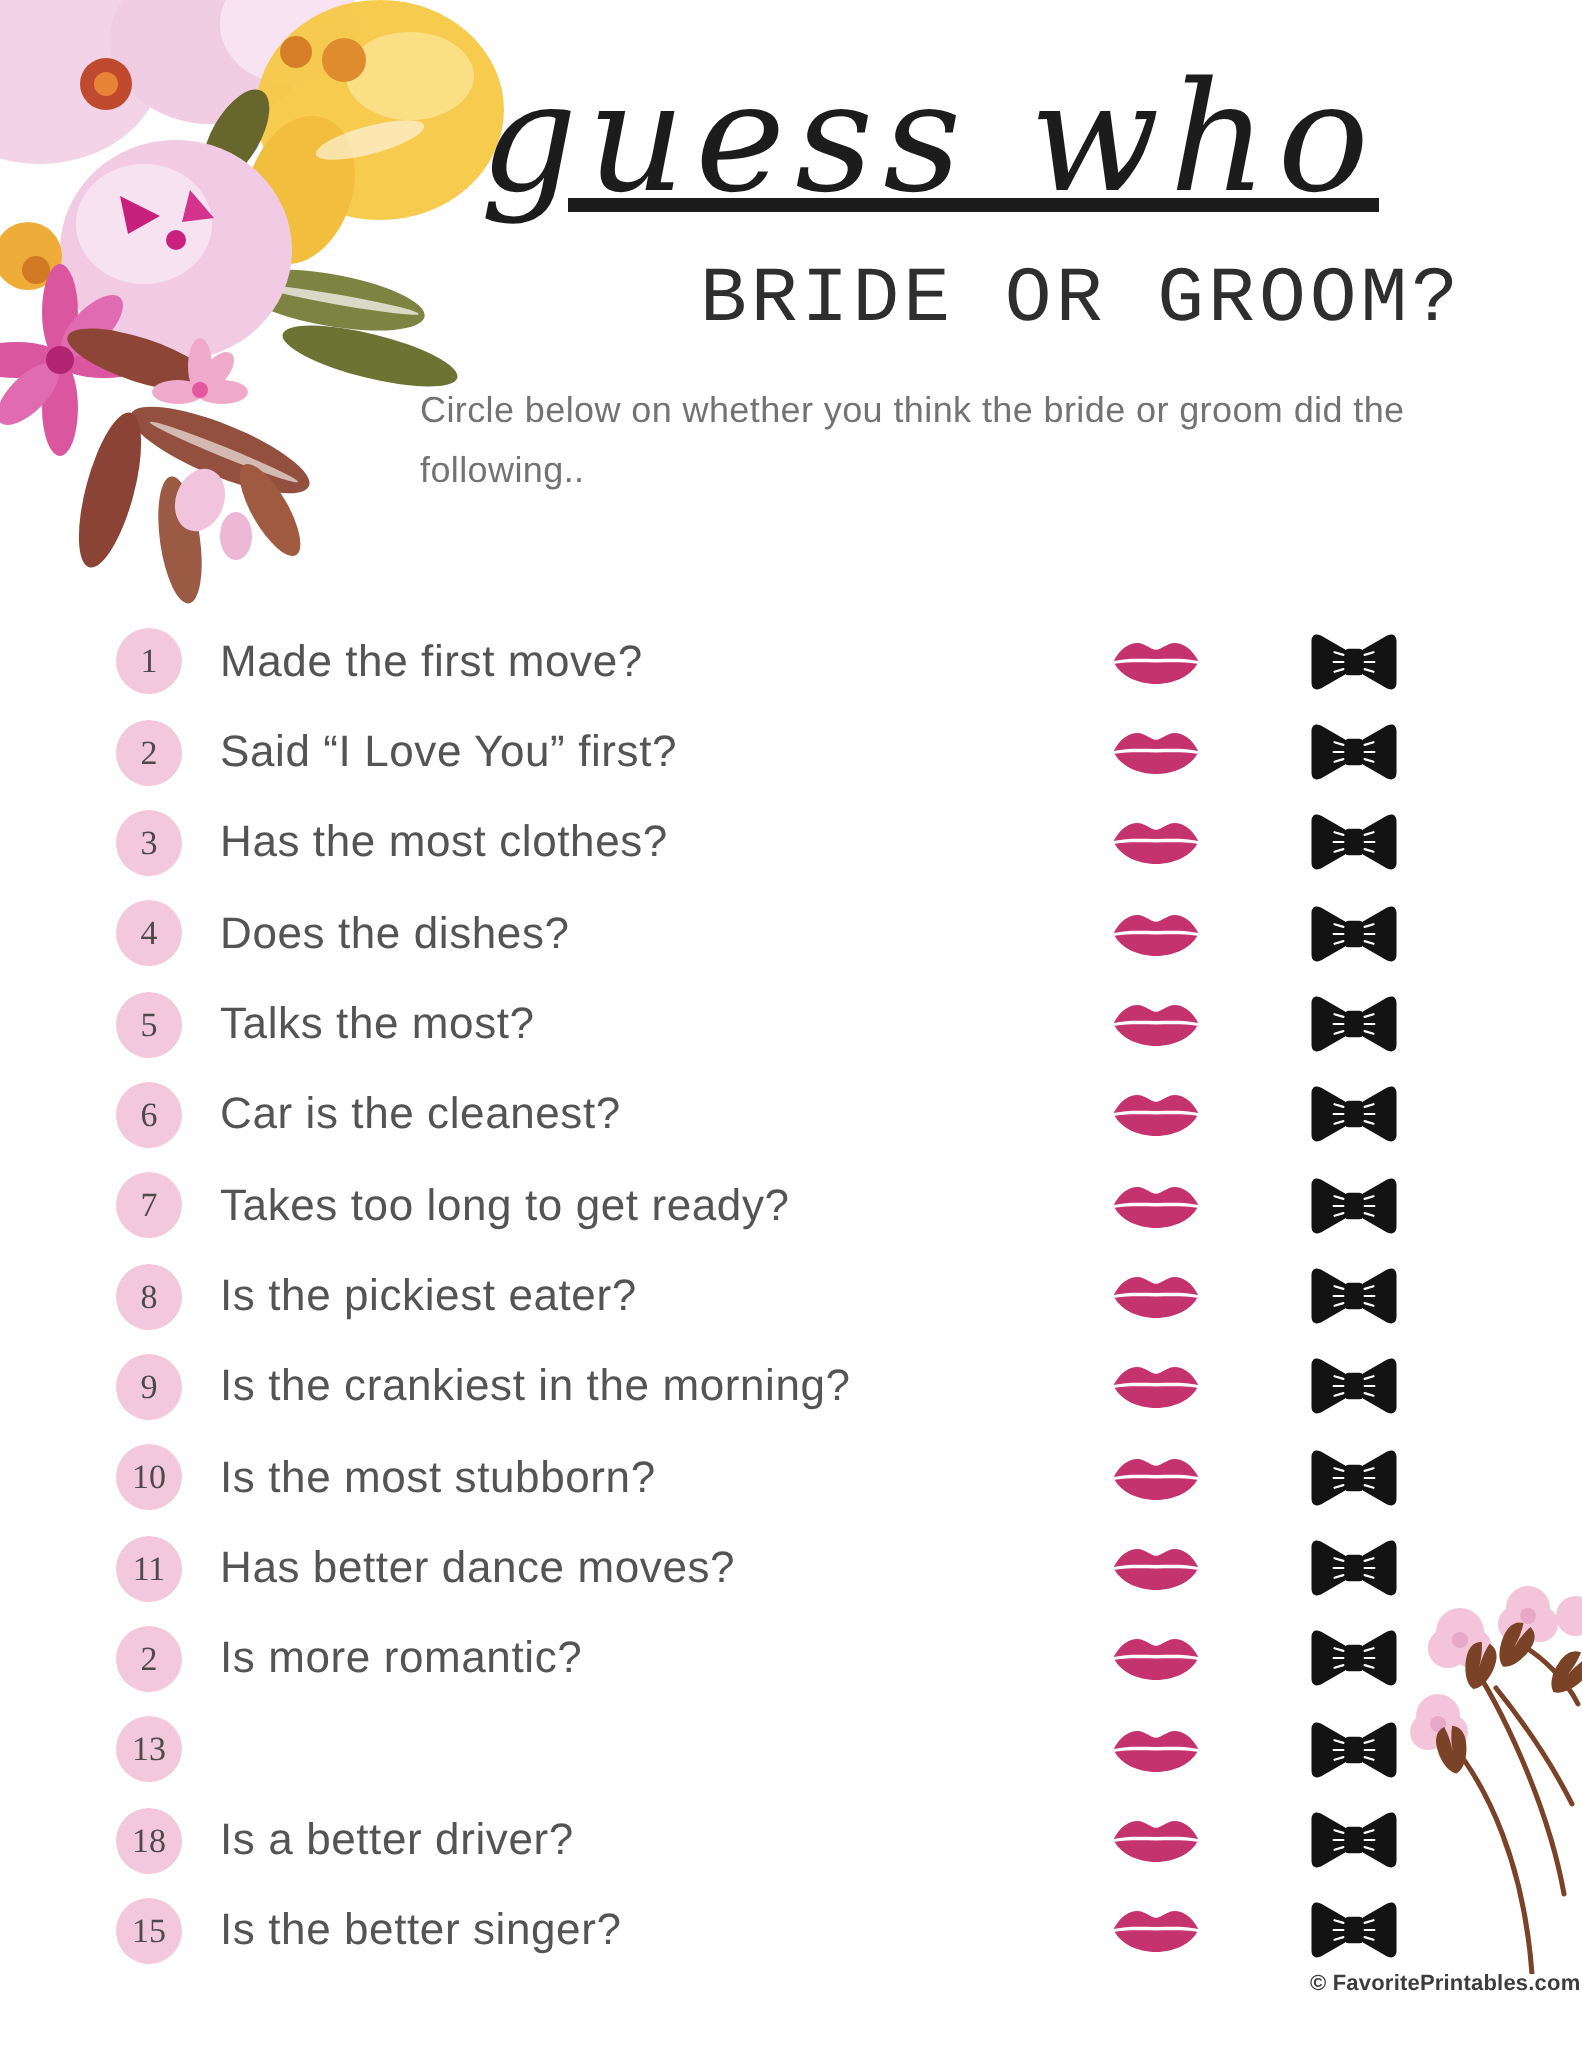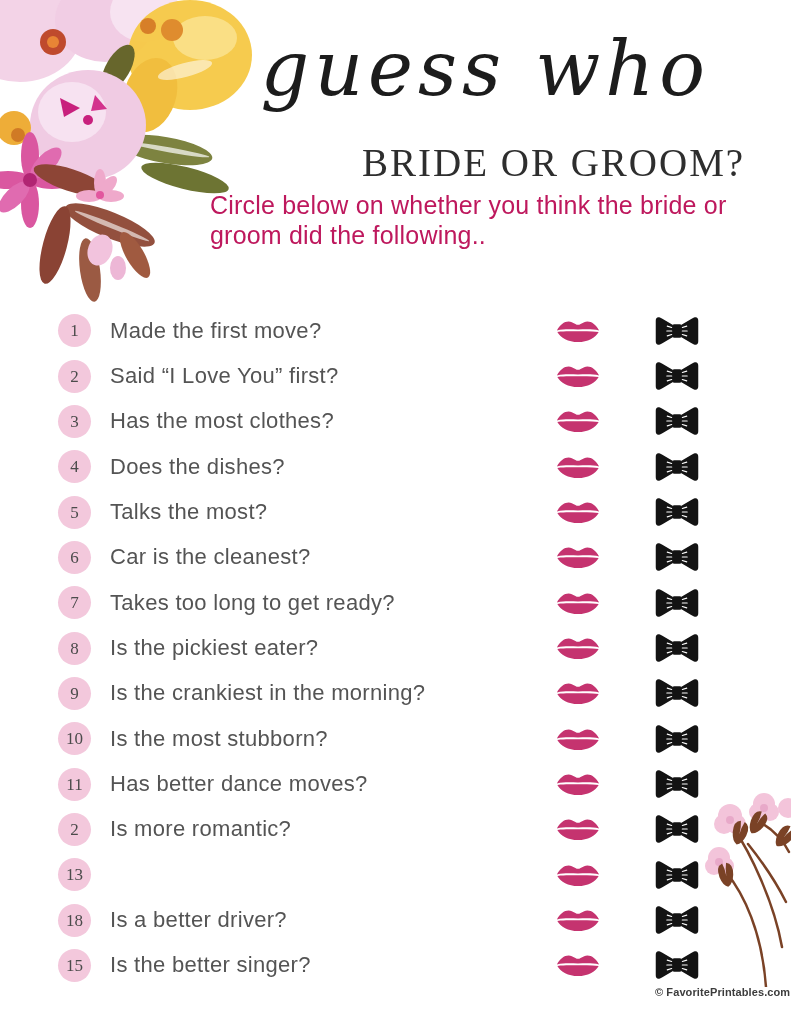--- a/index.html
+++ b/index.html
@@ -7,31 +7,32 @@
     position:relative;width:791px;height:1024px;background:#ffffff;
     overflow:hidden;font-family:"Liberation Sans",sans-serif;
   }
   
   .floral-tl{position:absolute;left:0;top:0;width:255px;height:310px;}
   .floral-br{position:absolute;right:0;top:782px;width:105px;height:205px;}
   
   .title-script{
     position:absolute;left:240px;top:10px;width:470px;height:118px;
     margin:0;font-family:"DejaVu Serif",serif;font-style:italic;font-weight:400;
-    font-size:76px;line-height:118px;letter-spacing:5px;color:#1c1c1c;text-align:right;
+    font-size:76px;line-height:118px;letter-spacing:5px;color:#1c1c1c;text-align:left;
     white-space:nowrap;
+    text-decoration:underline;
   }
   .title-main{
-    position:absolute;left:350px;top:128px;margin:12px;
-    font-family:Liberation Serif, serif;font-weight:400;
+    position:absolute;left:350px;top:128px;margin:0;
+    font-family:Liberation Mono, monospace;font-weight:400;
     font-size:39px;letter-spacing:2px;color:#2e2e2e;white-space:nowrap;
   }
   .subtitle{
     position:absolute;left:210px;top:190px;width:545px;margin:0;
-    font-size:25px;line-height:30px;color:#be185d;letter-spacing:.2px;
+    font-size:18px;line-height:30px;color:#737373;letter-spacing:.2px;
   }
   
   .list{position:absolute;left:58px;top:308px;width:690px;}
   .row{position:relative;height:45.35px;display:flex;align-items:center;}
   .badge{
     flex:none;width:33px;height:33px;border-radius:50%;
     background:var(--badge,#f3c8dc);display:flex;align-items:center;justify-content:center;
   }
   .badge-num{
     font-family:"Liberation Serif",serif;font-size:17px;color:#4b4b4b;line-height:1;

